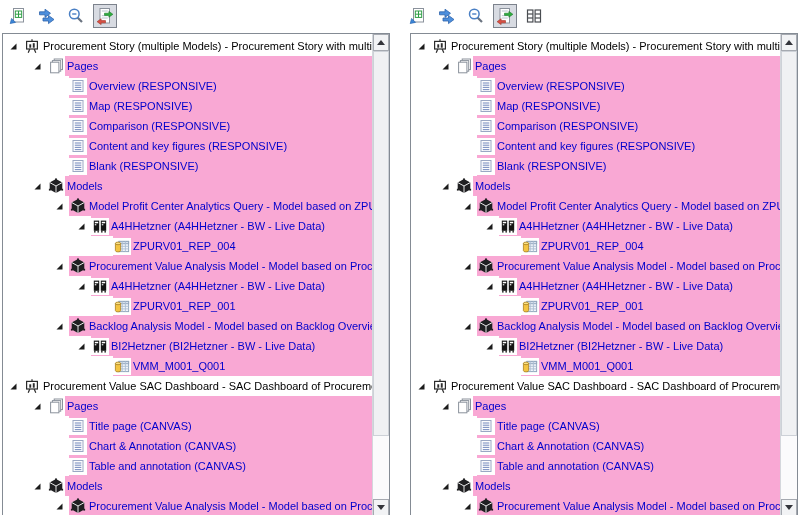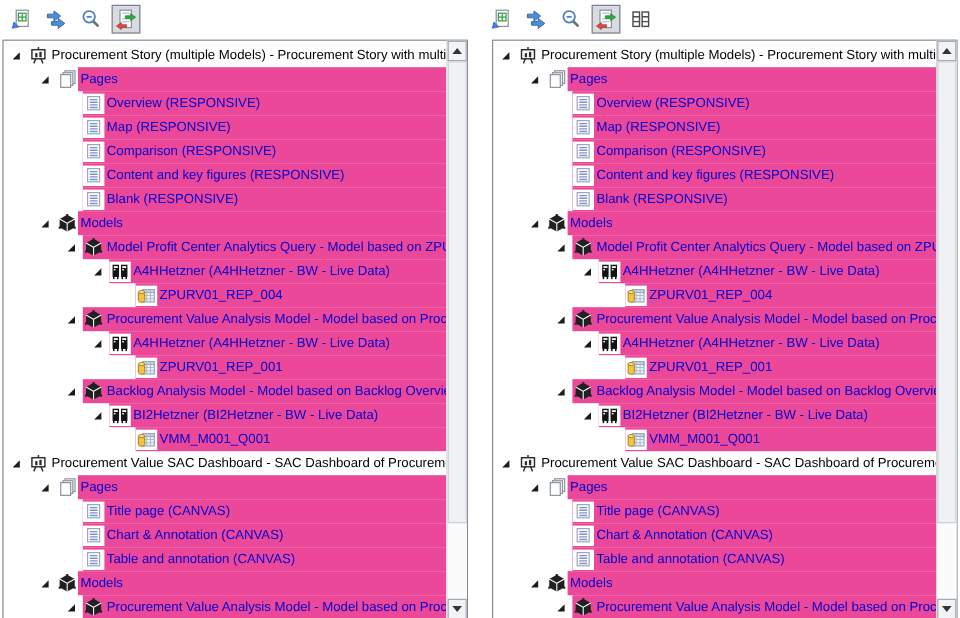--- a/index.html
+++ b/index.html
@@ -20,21 +20,21 @@
   #panel-left{left:2px;}
   #panel-right{left:410px;}
   .tree{position:absolute;left:0;top:0;bottom:0;right:17px;overflow:hidden;padding-top:2px;}
   .trow{height:20px;display:flex;align-items:stretch;white-space:nowrap;}
   .sp{flex:0 0 auto;}
   .arr{flex:0 0 14px;display:flex;align-items:center;justify-content:flex-start;}
   .arr svg{display:block;}
   .ic{flex:0 0 18px;display:flex;align-items:center;justify-content:center;align-self:center;height:17px;}
   .ic.box{background:#fff;}
   .hl{flex:1 1 auto;display:flex;align-items:stretch;min-width:0;overflow:hidden;}
-  .hl.green{background:#ec4899;}
+  .hl.green{background:#f9a8d4;}
   .lbl{align-self:center;padding:0 2px;overflow:hidden;color:#0000cc;}
   .trow.root .lbl{color:#000;}
   
   .vscroll{position:absolute;top:0;bottom:0;right:0;width:17px;background:#f6f6f6;
     border-left:1px solid #d4d7dc;box-sizing:border-box;}
   .sb-btn{position:absolute;left:0;width:16px;height:17px;background:#f2f3f5;
     border:1px solid #a5a9b0;box-sizing:border-box;display:flex;align-items:center;justify-content:center;}
   .sb-btn.up{top:0;}
   .sb-btn.down{bottom:0;}
   .tri-up{width:0;height:0;border-left:4px solid transparent;border-right:4px solid transparent;

